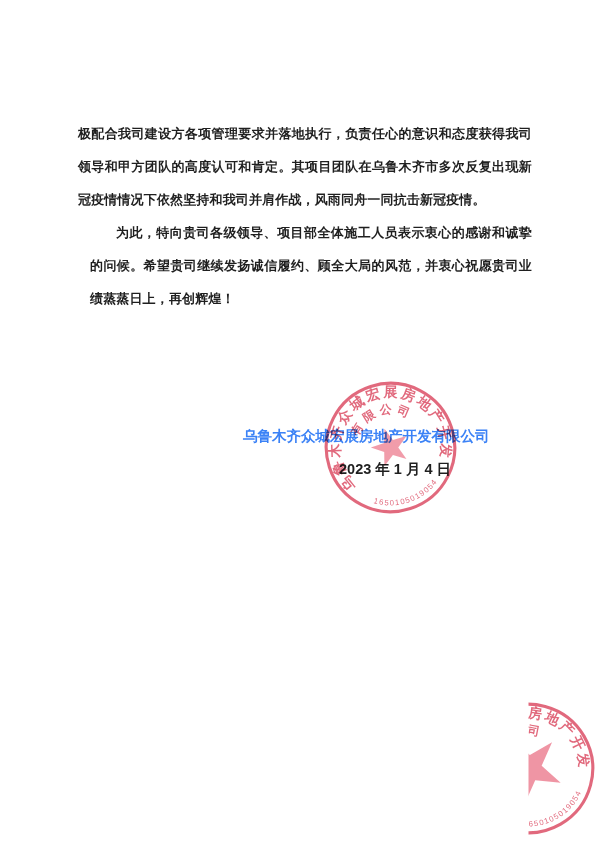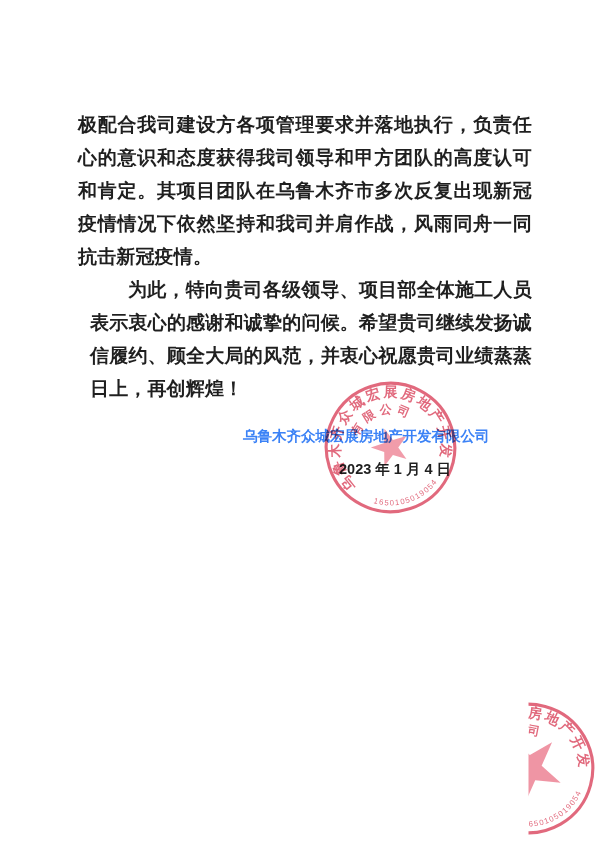--- a/index.html
+++ b/index.html
@@ -15,23 +15,23 @@
     font-family: "Liberation Sans", "DejaVu Sans", sans-serif;
   }
   .page {
     position: absolute;
     inset: 0;
     background: #ffffff;
   }
   .body-text {
     position: absolute;
     left: 78px;
-    top: 108px;
+    top: 117px;
     width: 454px;
-    font-size: 19px;
+    font-size: 13px;
     line-height: 33px;
     color: #1f1f1f;
     font-weight: 600;
     text-align: justify;
     text-justify: inter-character;
     letter-spacing: 0.15px;
   }
   .body-text p {
     margin: 0;
   }

